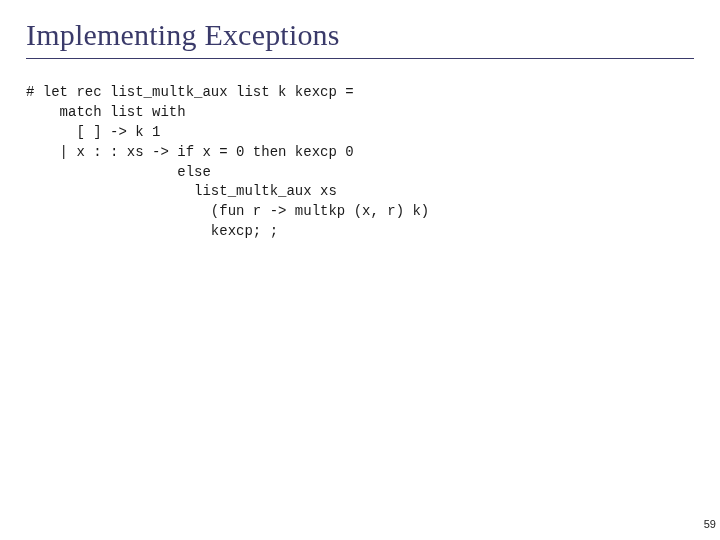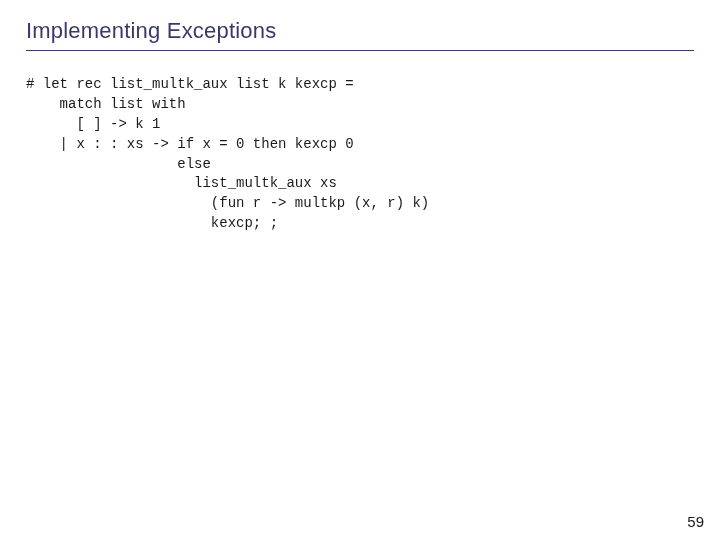--- a/index.html
+++ b/index.html
@@ -10,44 +10,45 @@
       position: relative;
     }
     .slide {
       width: 720px;
       height: 540px;
       padding: 18px 26px 0 26px;
       position: relative;
     }
     .title {
       color: #3a3a6a;
-      font-size: 22px;
+      font-size: 30px;
       font-weight: 400;
       letter-spacing: 0.2px;
       margin-bottom: 6px;
+      font-family: Liberation Serif, serif;
     }
     .rule {
       height: 1px;
       background: #3a3a6a;
       width: 668px;
       margin-bottom: 24px;
     }
     .code {
       font-family: Consolas, "Courier New", monospace;
       font-size: 14px;
       line-height: 1.42;
       color: #1a1a1a;
       white-space: pre;
     }
     .pagenum {
       position: absolute;
-      right: 16px;
+      right: 4px;
       bottom: 10px;
       font-family: Arial, sans-serif;
-      font-size: 15px;
+      font-size: 11px;
       color: #1a1a1a;
     }
   </style>
 </head>
 <body>
 
 <div class="slide">
   <h1 class="title">Implementing Exceptions</h1>
   <div class="rule"></div>
 

